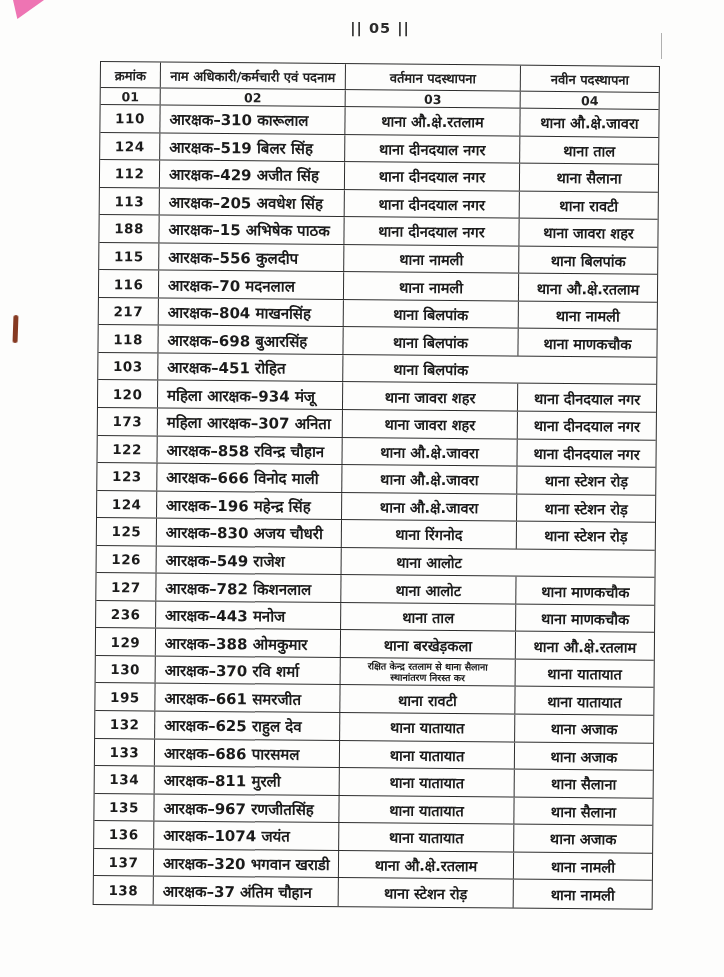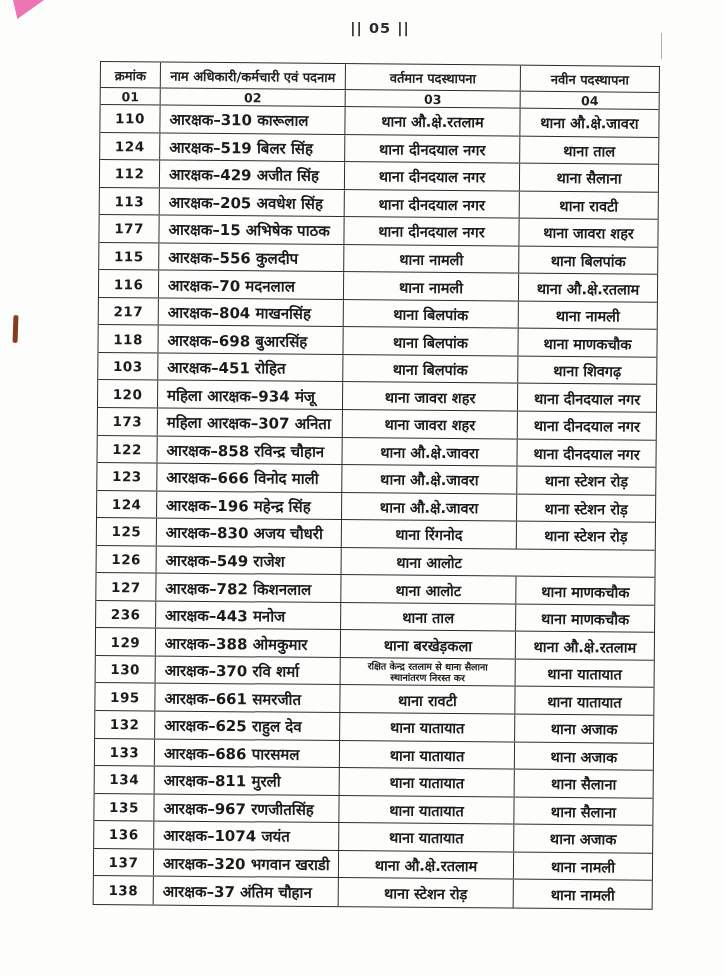--- a/index.html
+++ b/index.html
@@ -174,21 +174,21 @@
         <div class="cell cell-center">थाना दीनदयाल नगर</div>
         <div class="cell cell-center">थाना सैलाना</div>
       </div>
       <div class="t-row data-row">
         <div class="cell cell-sno">113</div>
         <div class="cell cell-name">आरक्षक–205 अवधेश सिंह</div>
         <div class="cell cell-center">थाना दीनदयाल नगर</div>
         <div class="cell cell-center">थाना रावटी</div>
       </div>
       <div class="t-row data-row">
-        <div class="cell cell-sno">177</div>
+        <div class="cell cell-sno">188</div>
         <div class="cell cell-name">आरक्षक–15 अभिषेक पाठक</div>
         <div class="cell cell-center">थाना दीनदयाल नगर</div>
         <div class="cell cell-center">थाना जावरा शहर</div>
       </div>
       <div class="t-row data-row">
         <div class="cell cell-sno">115</div>
         <div class="cell cell-name">आरक्षक–556 कुलदीप</div>
         <div class="cell cell-center">थाना नामली</div>
         <div class="cell cell-center">थाना बिलपांक</div>
       </div>
@@ -207,21 +207,20 @@
       <div class="t-row data-row">
         <div class="cell cell-sno">118</div>
         <div class="cell cell-name">आरक्षक–698 बुआरसिंह</div>
         <div class="cell cell-center">थाना बिलपांक</div>
         <div class="cell cell-center">थाना माणकचौक</div>
       </div>
       <div class="t-row data-row">
         <div class="cell cell-sno">103</div>
         <div class="cell cell-name">आरक्षक–451 रोहित</div>
         <div class="cell cell-center">थाना बिलपांक</div>
-        <div class="cell cell-center">थाना शिवगढ़</div>
       </div>
       <div class="t-row data-row">
         <div class="cell cell-sno">120</div>
         <div class="cell cell-name">महिला आरक्षक–934 मंजू</div>
         <div class="cell cell-center">थाना जावरा शहर</div>
         <div class="cell cell-center">थाना दीनदयाल नगर</div>
       </div>
       <div class="t-row data-row">
         <div class="cell cell-sno">173</div>
         <div class="cell cell-name">महिला आरक्षक–307 अनिता</div>

